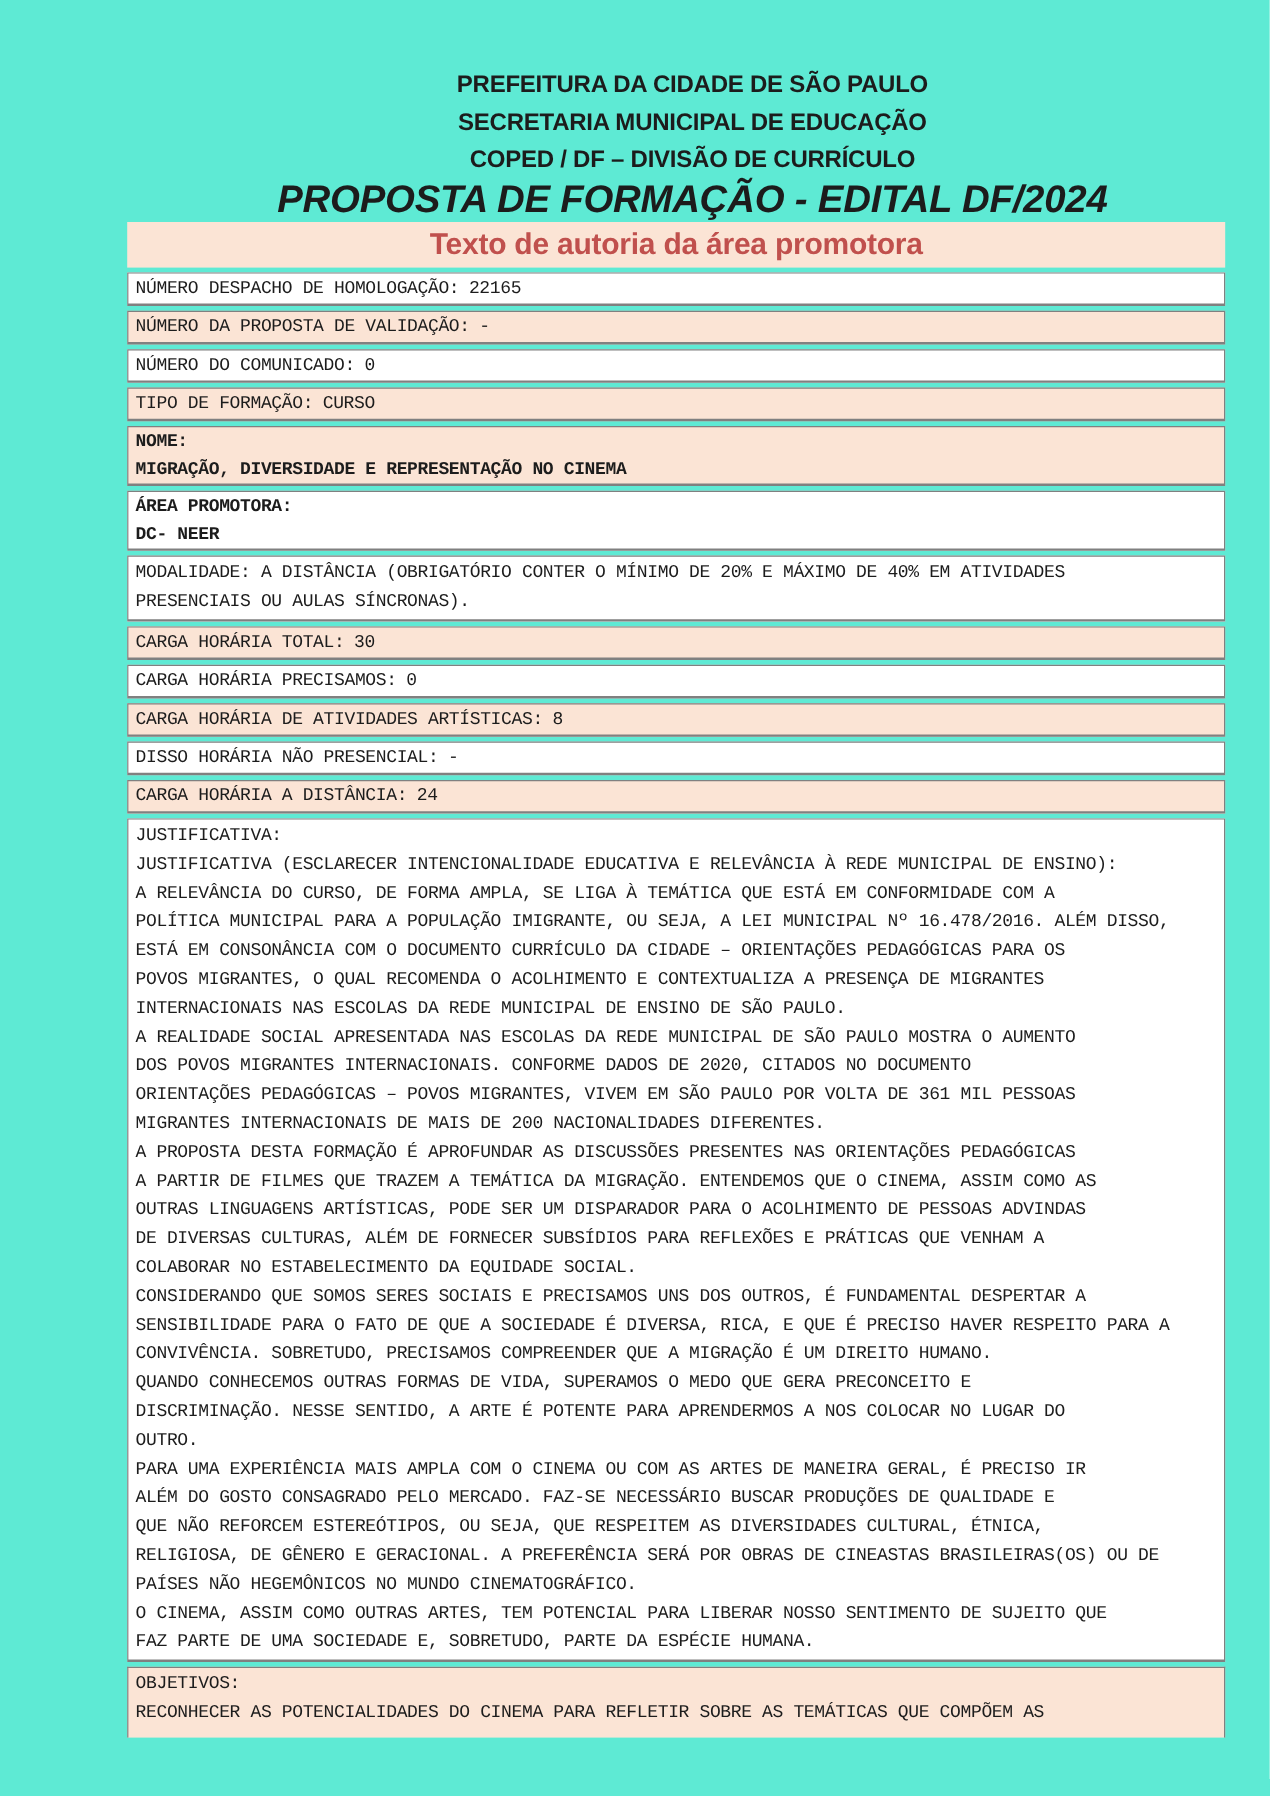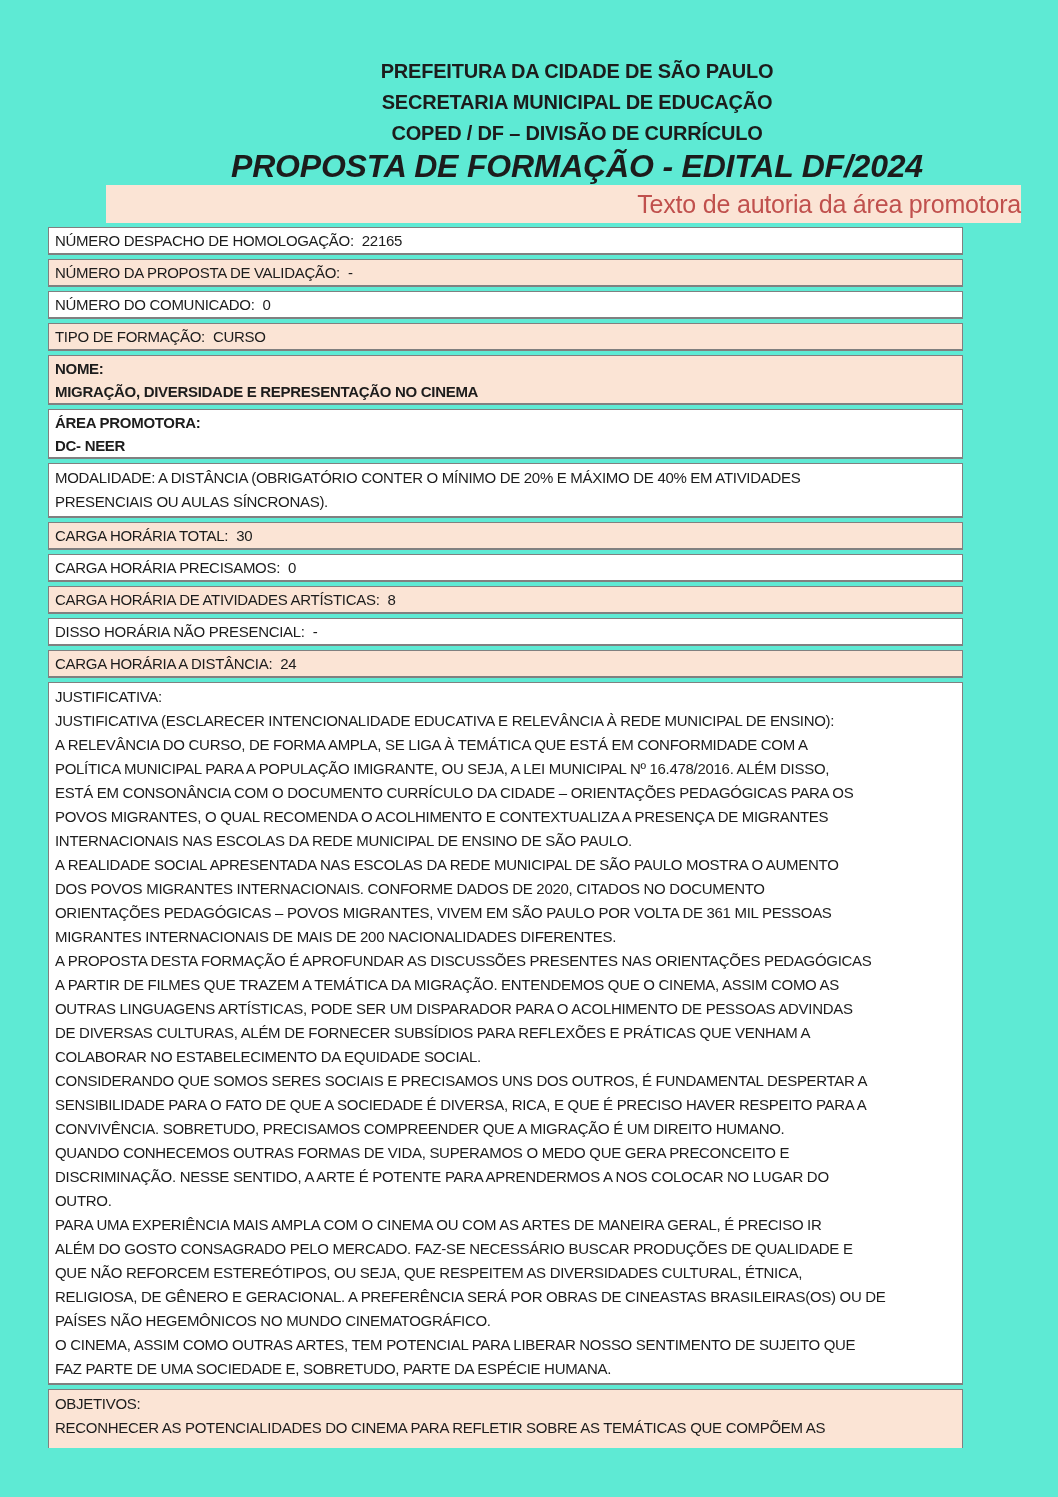--- a/index.html
+++ b/index.html
@@ -22,25 +22,25 @@
   .doc-header .h-line.big{font-size:32px;line-height:35px;font-style:italic;}
   .banner{
     box-sizing:border-box;
     width:915px;
     margin:1px 0 0 58px;
     height:38px;
     line-height:38px;
     background:#FBE4D5;
     color:#C0504D;
     font-size:25px;
-    font-weight:400;
-    text-align:right;
+    font-weight:700;
+    text-align:center;
     letter-spacing:-0.2px;
   }
-  .rows{width:915px;}
+  .rows{width:915px;margin-left:58px;font-family:Liberation Mono, monospace;}
   .row{
     box-sizing:border-box;
     width:915px;
     margin-top:4px;
     border:1px solid #808080;
     border-bottom-width:2px;
     background:#ffffff;
     padding:3px 6px;
     font-size:15px;
     line-height:19px;

